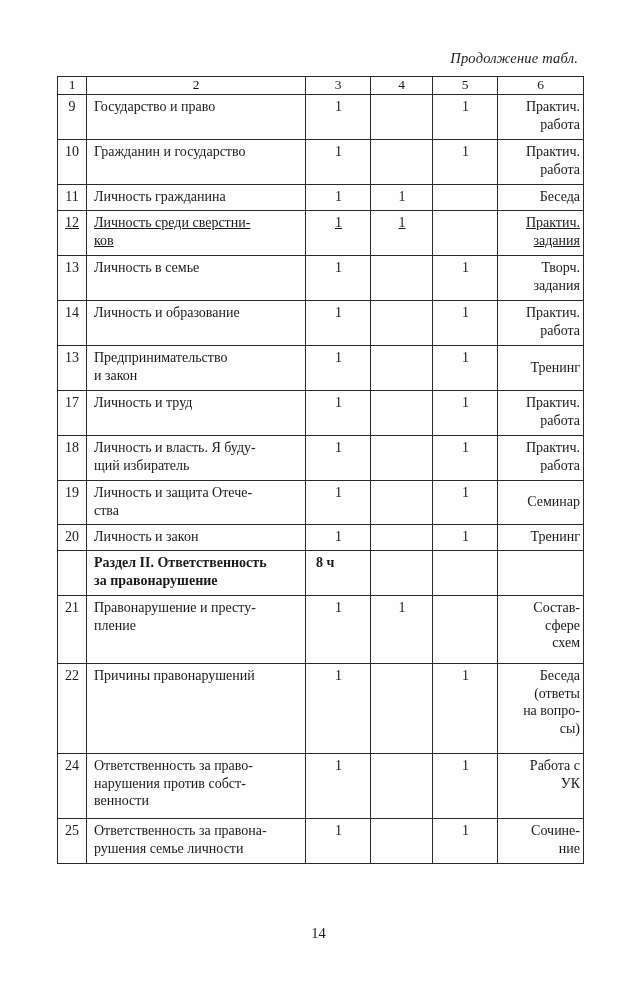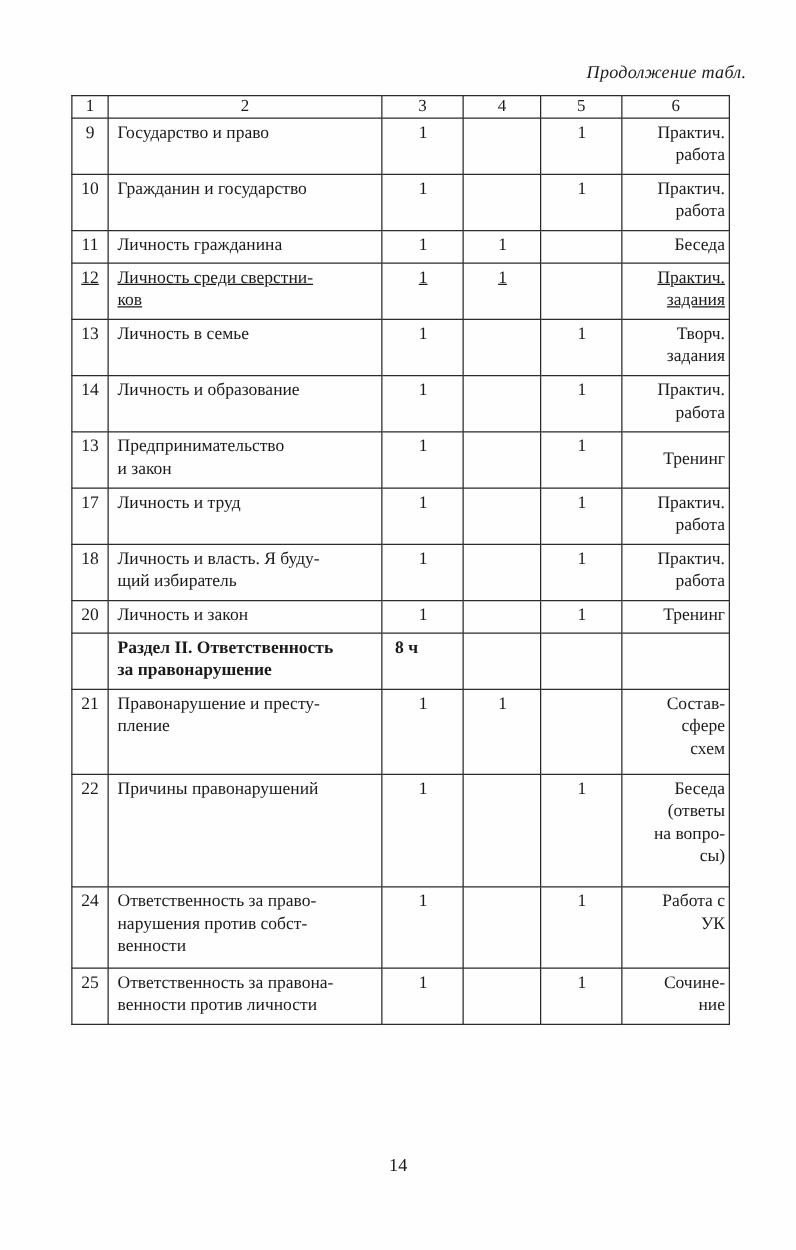--- a/index.html
+++ b/index.html
@@ -20,21 +20,21 @@
   .page {
     position: absolute;
     inset: 0;
     background: #fefefe;
   }
 
   
   .running-head {
     position: absolute;
     top: 50px;
-    right: 40px;
+    right: 59px;
     font-style: italic;
     font-size: 14.5px;
     letter-spacing: 0.2px;
     color: #1d1d1d;
     white-space: nowrap;
   }
 
   
   .table-wrap {
     position: absolute;
@@ -382,20 +382,45 @@
             <td class="hrs">
               <div class="cell">1</div>
             </td>
             <td class="form">
               <div class="cell">
                 <span class="soft-break">Практич.</span>
                 <span class="soft-break">работа</span>
               </div>
             </td>
           </tr>
+          <tr style="height: 43px;">
+            <td class="num">
+              <div class="cell">19</div>
+            </td>
+            <td class="topic">
+              <div class="cell">
+                <span class="soft-break">Личность и защита Отече-</span>
+                <span class="soft-break">ства</span>
+              </div>
+            </td>
+            <td class="hrs">
+              <div class="cell">1</div>
+            </td>
+            <td class="hrs">
+              <div class="cell"></div>
+            </td>
+            <td class="hrs">
+              <div class="cell">1</div>
+            </td>
+            <td class="form mid">
+              <div class="cell">
+                <span class="soft-break">Семинар</span>
+              </div>
+            </td>
+          </tr>
           <tr style="height: 22px;">
             <td class="num">
               <div class="cell">20</div>
             </td>
             <td class="topic">
               <div class="cell">Личность и закон</div>
             </td>
             <td class="hrs">
               <div class="cell">1</div>
             </td>
@@ -513,21 +538,21 @@
               </div>
             </td>
           </tr>
           <tr style="height: 45px;">
             <td class="num">
               <div class="cell">25</div>
             </td>
             <td class="topic">
               <div class="cell">
                 <span class="soft-break">Ответственность за правона-</span>
-                <span class="soft-break">венности против личности</span>
+                <span class="soft-break">рушения семье личности</span>
               </div>
             </td>
             <td class="hrs">
               <div class="cell">1</div>
             </td>
             <td class="hrs">
               <div class="cell"></div>
             </td>
             <td class="hrs">
               <div class="cell">1</div>

